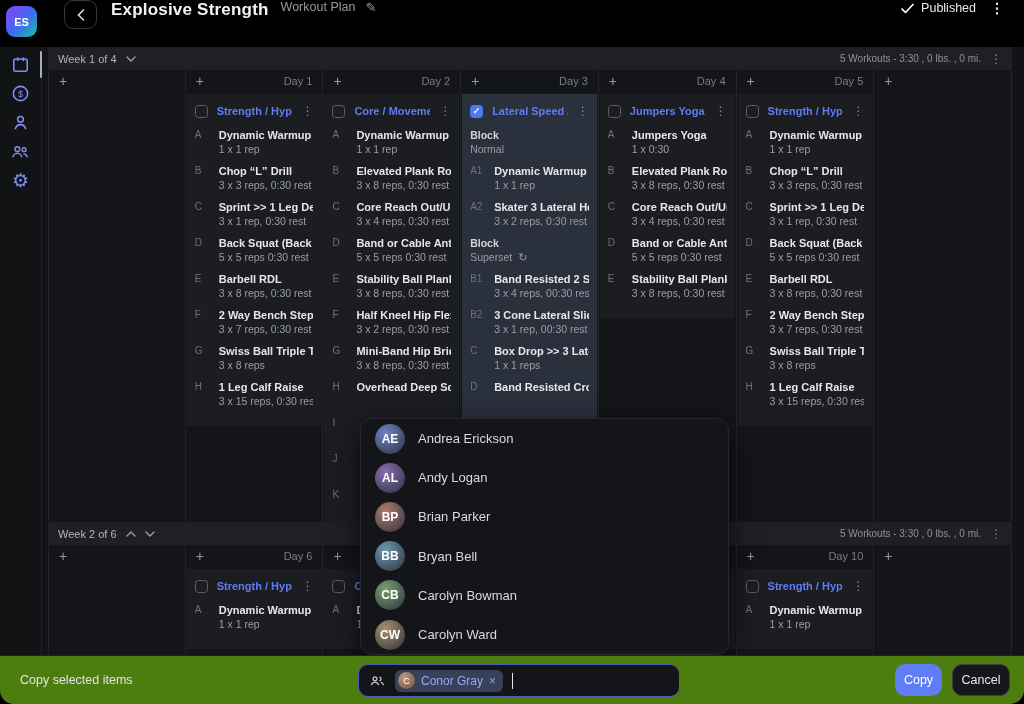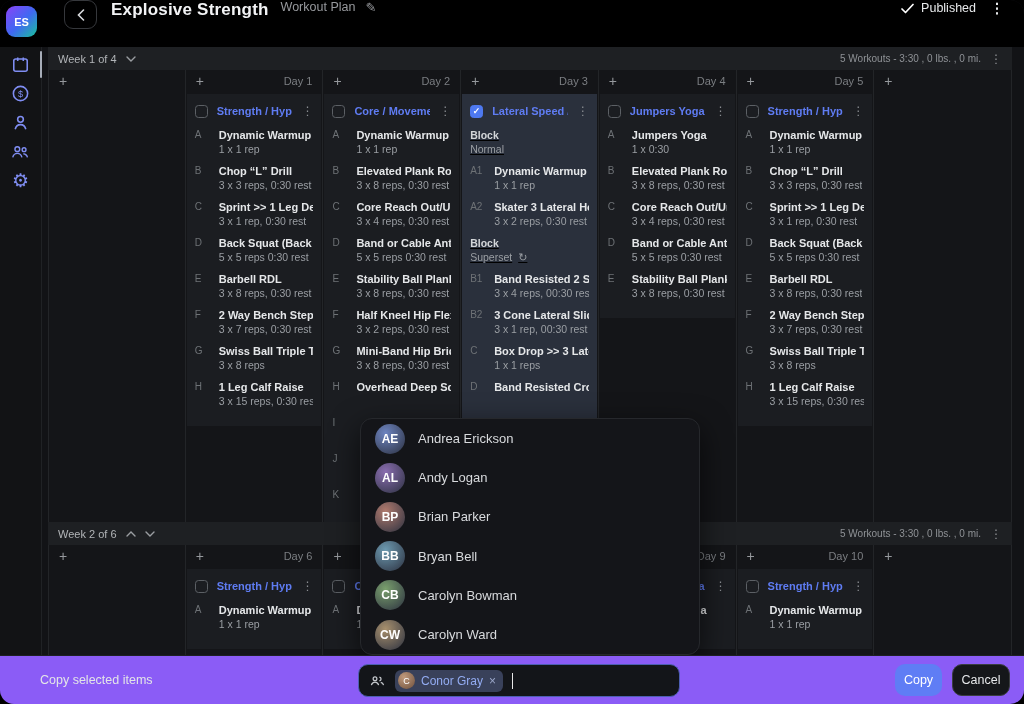--- a/index.html
+++ b/index.html
@@ -60,38 +60,38 @@
             display:flex;align-items:center;justify-content:center;cursor:pointer;box-sizing:border-box;}
   .checkbox.checked{background:#4e79f0;border-color:#4e79f0;color:#fff;font-size:9px;font-weight:bold;}
   .cardtitle{color:#5f7cf3;font-size:11px;font-weight:bold;white-space:nowrap;overflow:hidden;
              flex:1;min-width:0;}
   .cardkebab{color:#8a8d91;font-size:12px;flex:none;cursor:pointer;}
   .ex{display:flex;margin-bottom:7px;}
   .ex .tag{width:24px;flex:none;color:#6e7276;font-size:10px;padding-top:1px;}
   .ex .exbody{min-width:0;}
   .ex .name{color:#e5e7e9;font-size:11px;font-weight:bold;line-height:14px;white-space:nowrap;overflow:hidden;}
   .ex .detail{color:#9b9fa4;font-size:10.5px;line-height:15px;white-space:nowrap;overflow:hidden;}
-  .block{margin-bottom:7px;text-decoration:underline;}
+  .block{margin-bottom:7px;}
   .block .blabel{color:#d3d6d9;font-size:10.5px;font-weight:bold;line-height:14px;}
   .block .bmode{color:#9b9fa4;font-size:10.5px;line-height:15px;display:flex;align-items:center;gap:6px;}
   .loopicon{font-size:11px;color:#9b9fa4;}
 
   
-  .dropdown{position:absolute;left:360px;top:418px;width:340px;height:237px;background:#141519;
+  .dropdown{position:absolute;left:360px;top:418px;width:369px;height:237px;background:#141519;
             border:1px solid #26282c;border-radius:12px;box-shadow:0 10px 30px rgba(0,0,0,.65);
             overflow:hidden;z-index:8;box-sizing:border-box;}
   .ditem{display:flex;align-items:center;gap:13px;padding:0 14px;height:39.2px;cursor:pointer;}
   .avatar{width:30px;height:30px;border-radius:50%;flex:none;display:flex;align-items:center;
           justify-content:center;color:#fff;font-size:12px;font-weight:bold;}
   .dname{color:#d8dadd;font-size:13px;}
 
   
-  .footer{position:absolute;left:0;right:0;bottom:0;height:49px;background:#8b5cf6;
+  .footer{position:absolute;left:0;right:0;bottom:0;height:49px;background:#4d7c0f;
           border-top:1px solid #1e2023;display:flex;align-items:center;z-index:9;
-          padding:0 14px 0 40px;box-sizing:border-box;gap:9px;}
+          padding:0 14px 0 20px;box-sizing:border-box;gap:9px;}
   .flabel{color:#e3e5e7;font-size:12.5px;}
   .assign{position:absolute;left:358px;top:8px;width:322px;height:33px;border:1.5px solid #4d5fb3;
           border-radius:10px;background:#131519;display:flex;align-items:center;gap:9px;
           padding:0 10px;box-sizing:border-box;cursor:text;}
   .assignicon{color:#c6c9cd;display:flex;align-items:center;}
   .chip{background:#39415a;border-radius:6px;height:22px;display:flex;align-items:center;gap:6px;
         padding:0 7px 0 3px;}
   .chipavatar{width:17px;height:17px;border-radius:50%;background:radial-gradient(circle at 35% 30%,#c09a7d,#6e503c);
         color:#fff;font-size:9px;display:flex;align-items:center;justify-content:center;flex:none;}
   .chipname{color:#93acf2;font-size:12px;}

